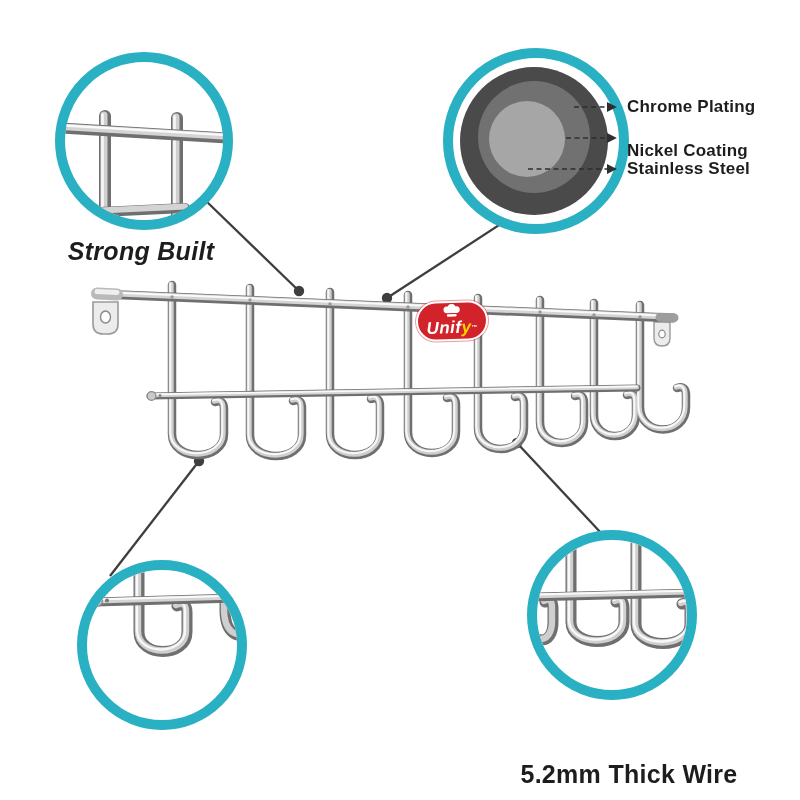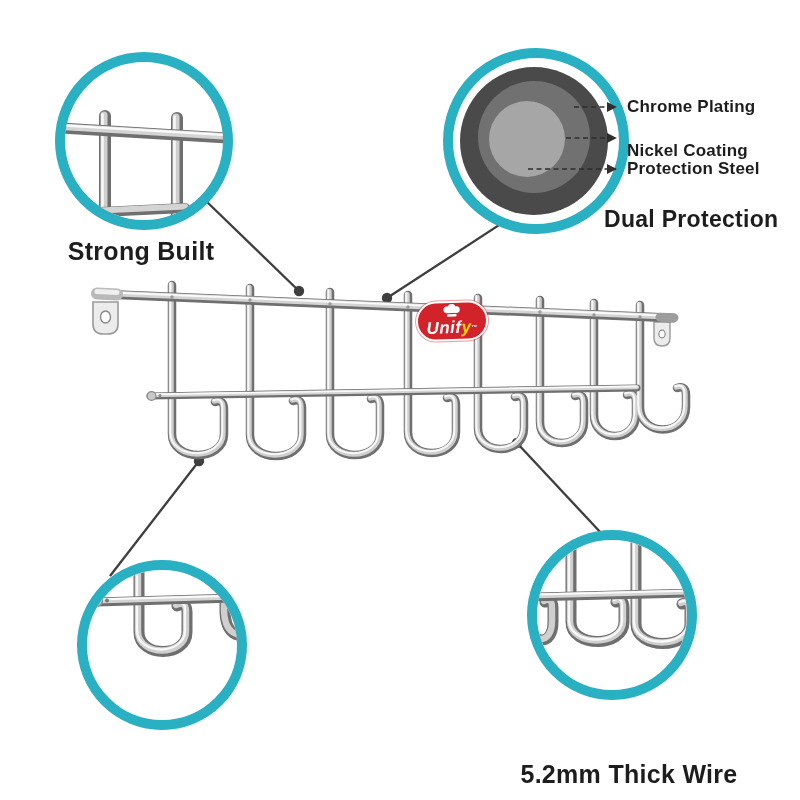--- a/index.html
+++ b/index.html
@@ -250,24 +250,23 @@
         <circle cx="7" cy="7" r="4"></circle>
           <circle cx="13" cy="5" r="5.2"></circle>
           <circle cx="19" cy="7" r="4"></circle>
         <rect x="5" y="6" width="16" height="5" rx="1.5"></rect>
         <rect x="7" y="12.4" width="12" height="3" rx="1.2"></rect>
       </g>
     </svg>
     <div class="logo-text"><span>Unif</span><span class="y">y</span><sup class="tm">™</sup></div>
   </div>
 
-  <div class="big-label" style="left:141px;top:237px;">Strong Built</div>
+  <div class="big-label" style="left:141px;top:237px;font-style:italic;">Strong Built</div>
 
   <div class="layer-label" style="left:627px;top:97px;">Chrome Plating</div>
   <div class="layer-label" style="left:627px;top:128px;margin-top:13px;">Nickel Coating</div>
-  <div class="layer-label" style="left:627px;top:159px;">Protection Steel</div>
-
-  <div class="side-label" style="left:604px;top:206px;">Dual Protection</div>
+  <div class="layer-label" style="left:627px;top:159px;">Stainless Steel</div>
+
 
 
   <div class="big-label" style="left:629px;top:712px;margin-top:48px;">5.2mm Thick Wire</div>
 
 </div>
 
 </body></html>

